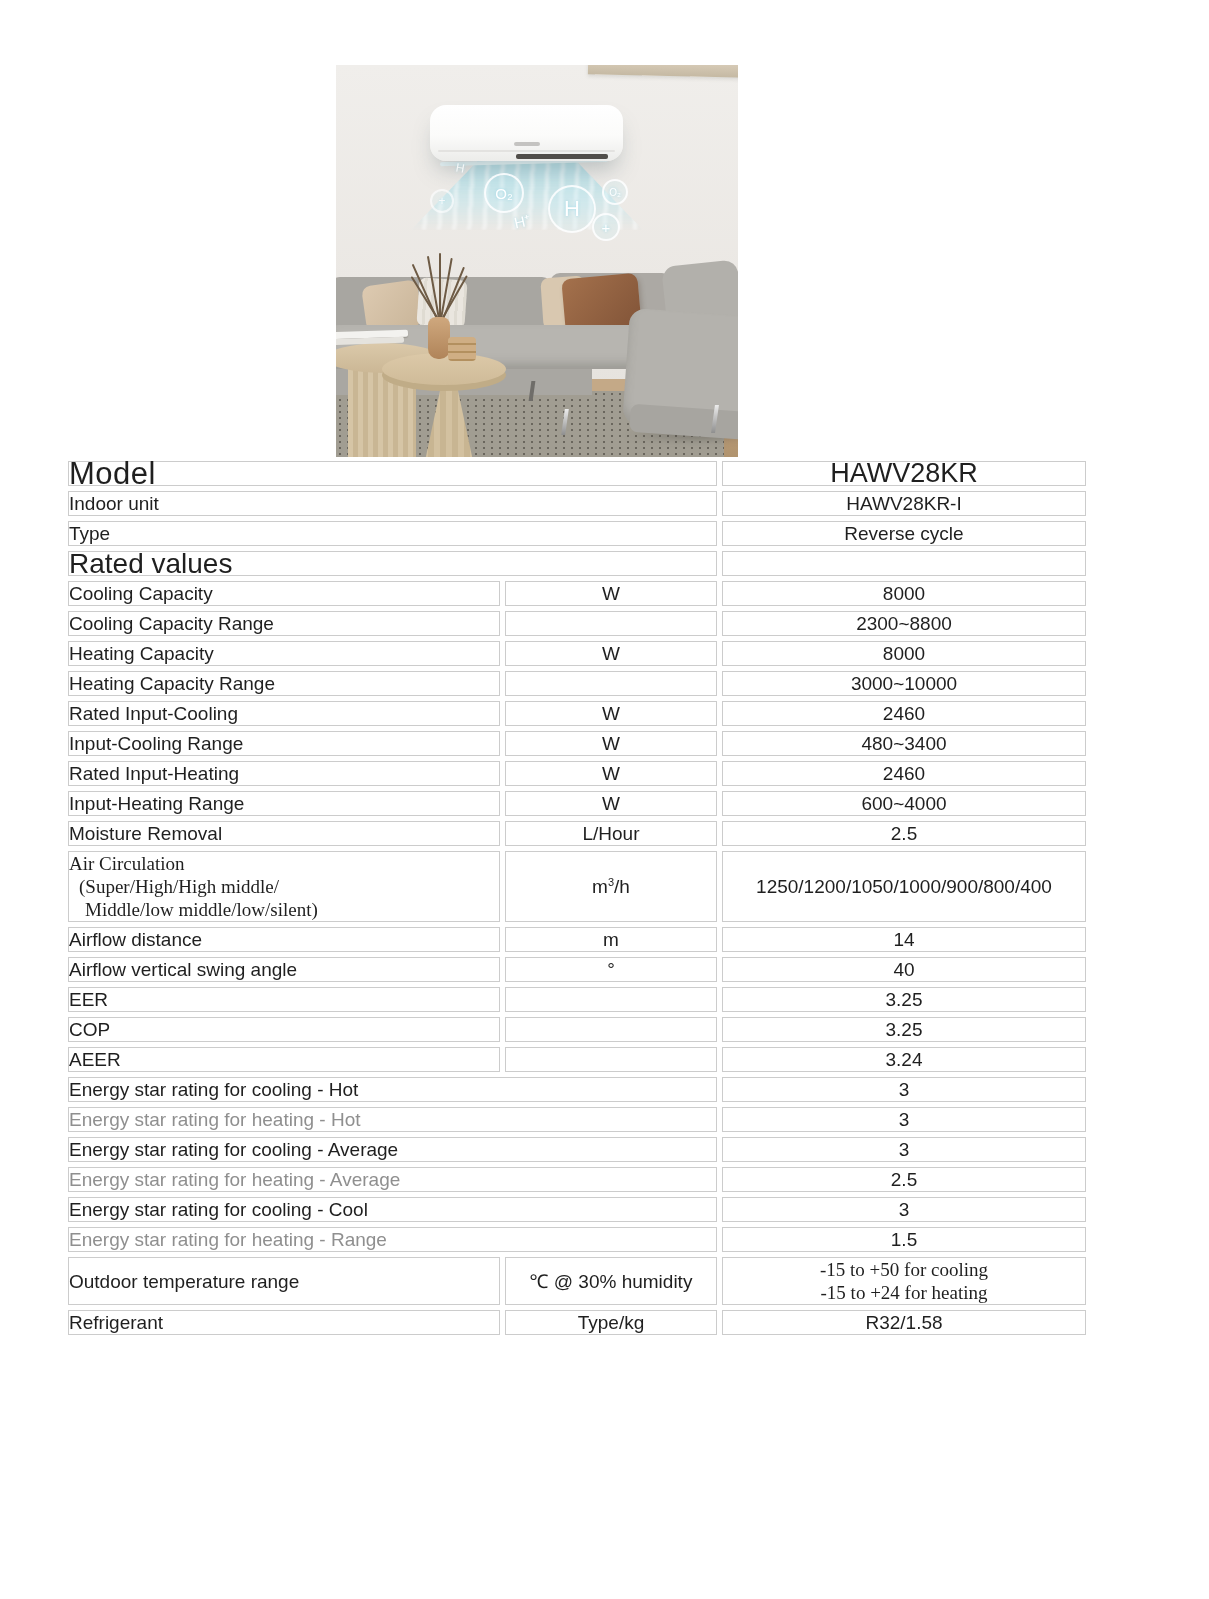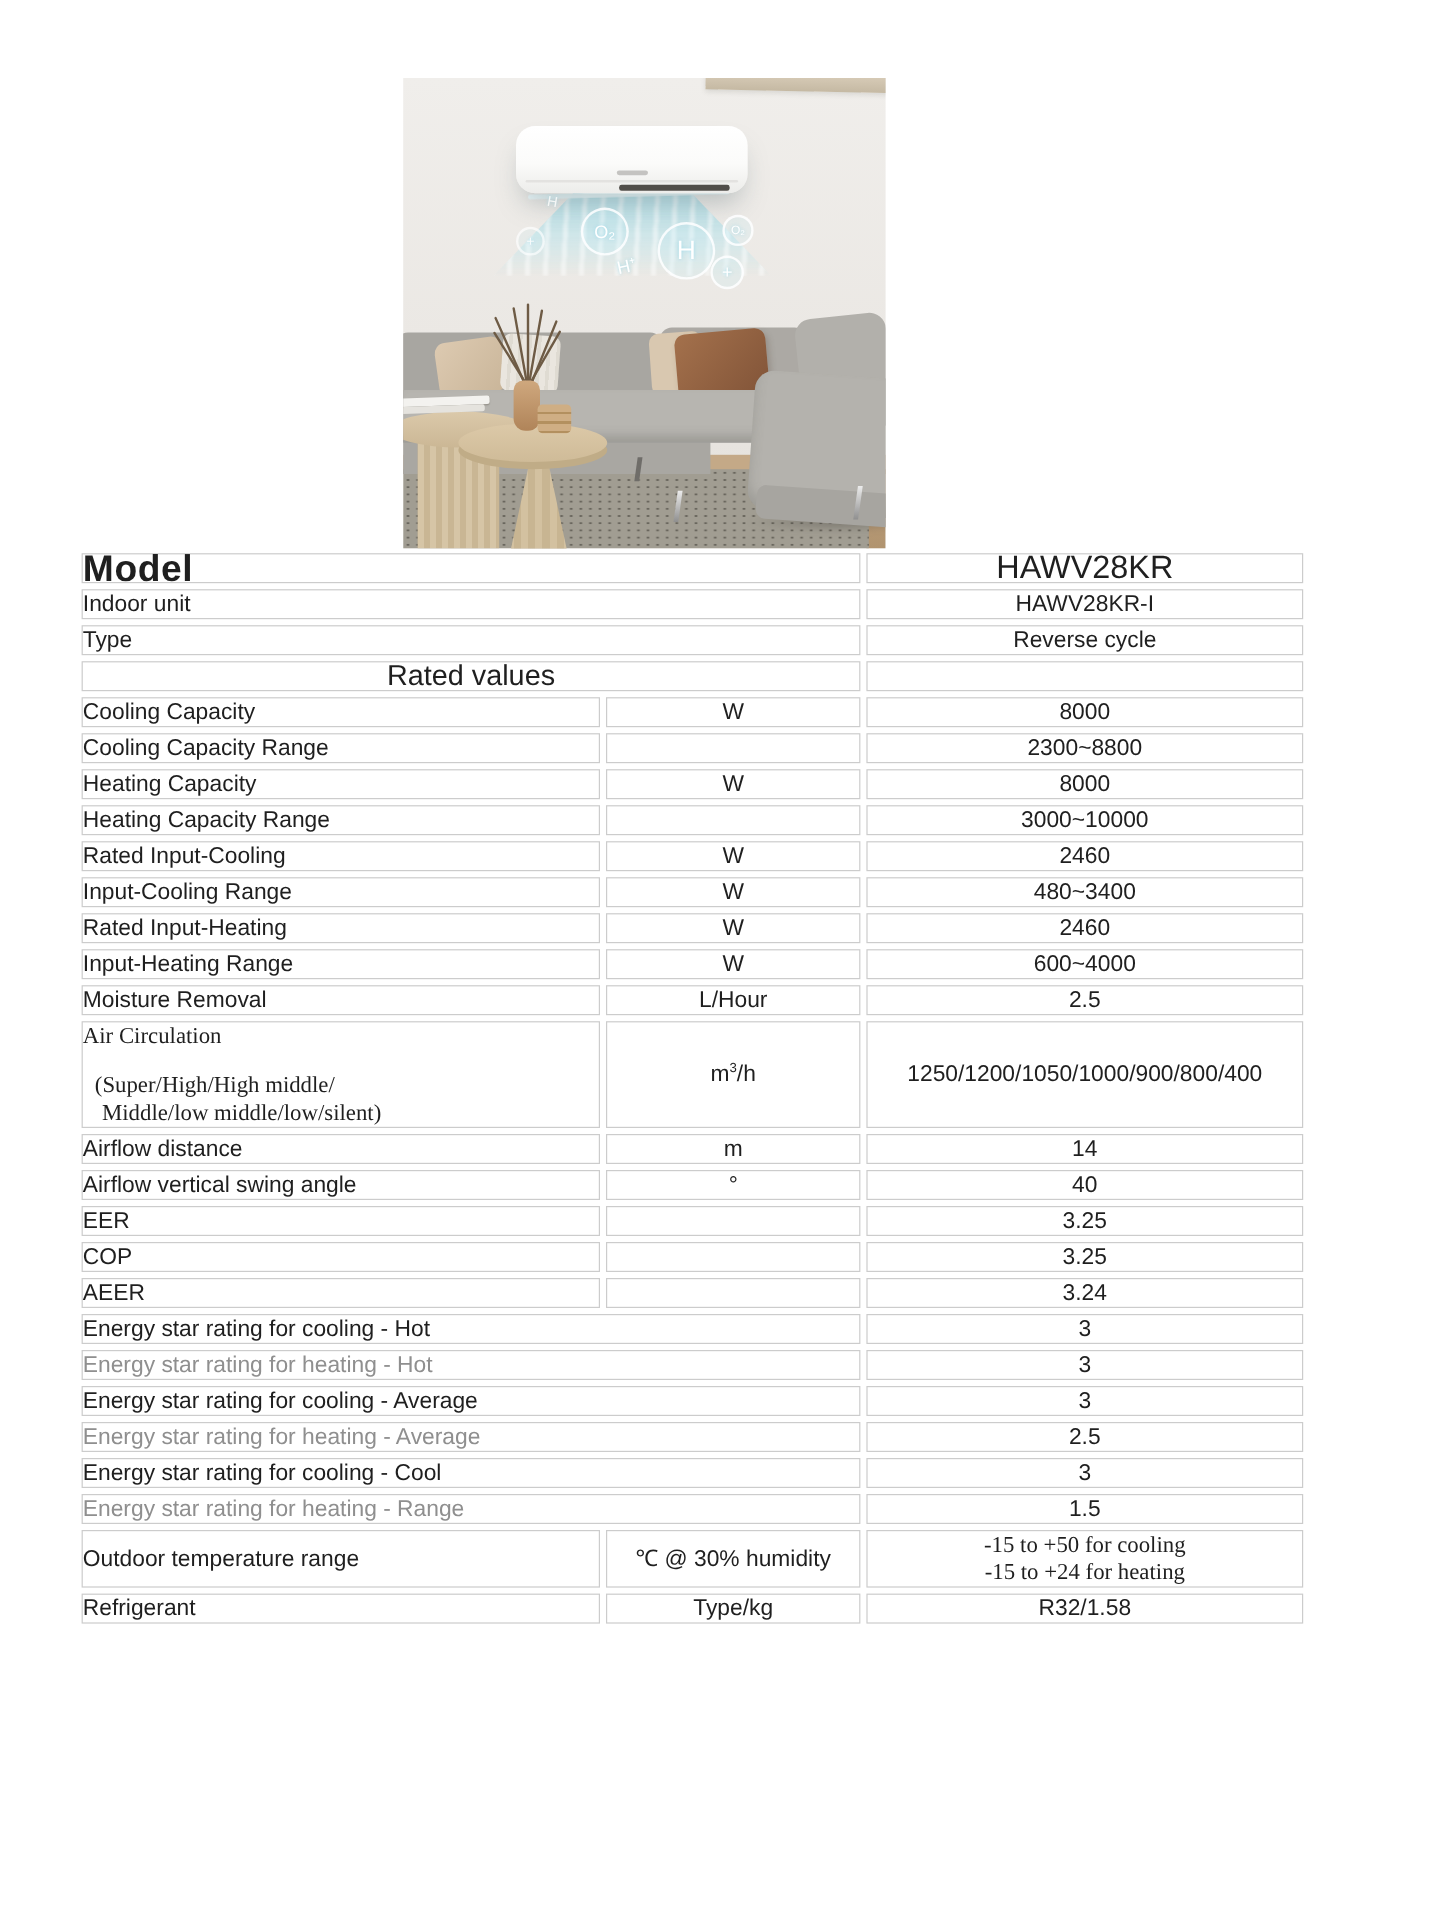--- a/index.html
+++ b/index.html
@@ -113,33 +113,33 @@
   table.spec td{
     background:#ffffff;border:1px solid #cccccc;
     height:23px;line-height:23px;padding:0;
     vertical-align:middle;
   }
   td.lbl{width:430px;padding-left:44px;text-align:left;}
   td.unit{width:210px;text-align:center;}
   td.val{width:362px;text-align:center;}
   td.hdr{
     background:#d9d9d9;border:1px solid #d9d9d9;
-    height:62px;padding-left:9px;font-size:31px;letter-spacing:.5px;font-weight:bold;
+    height:62px;padding-left:9px;font-size:31px;letter-spacing:.5px;
   }
   td.hdr-val{height:62px;font-size:27px;text-align:center;}
   td.sec{
     background:#d9d9d9;border:1px solid #d9d9d9;
-    height:42px;padding-left:9px;font-size:24px;text-align:center;
+    height:42px;padding-left:9px;font-size:28px;
   }
   td.sec-val{height:42px;}
   td.tall3{height:78px;line-height:1.32;padding-top:4px;padding-bottom:4px;}
   td.tall2{height:66px;line-height:1.35;}
   .muted{color:#8f8f8f;}
   .lbl-line{display:block;font-family:Liberation Serif, serif;}
-  .lbl-indent1{padding-left:10px;margin-top:18px;}
+  .lbl-indent1{padding-left:10px;}
   .lbl-indent2{padding-left:16px;}
   sup{font-size:11px;vertical-align:super;line-height:0;}
 </style>
 </head>
 <body>
 
 <div class="photo">
   <div class="beam"></div>
 
   <div class="airfan"></div>

